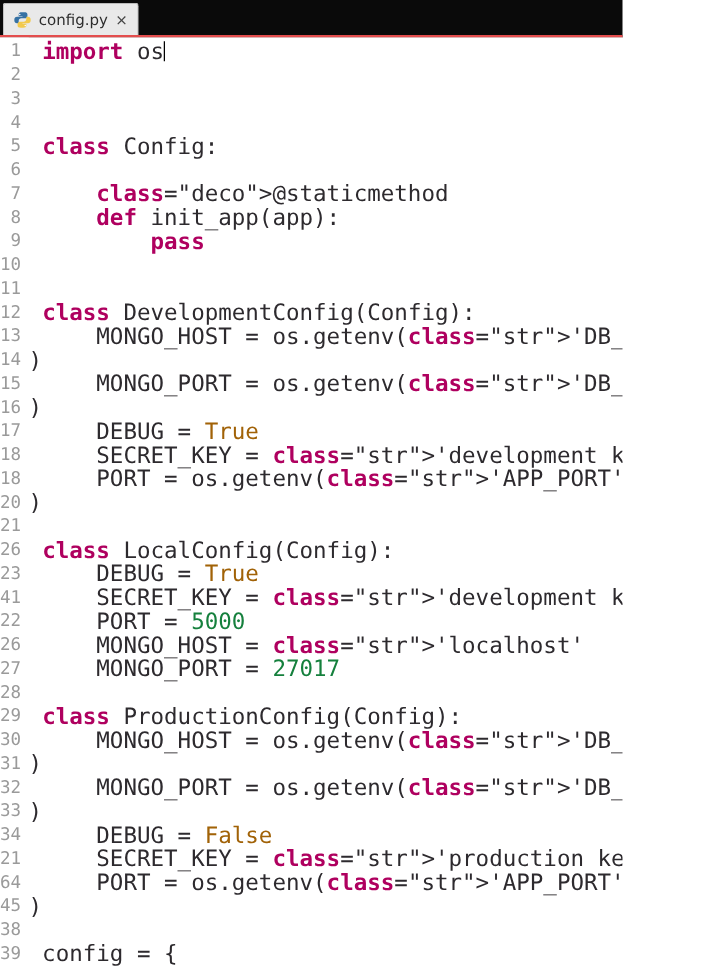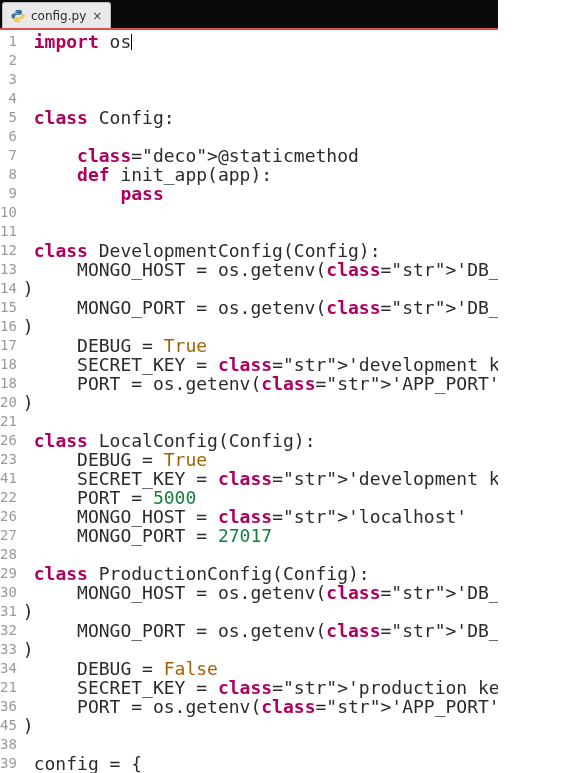--- a/index.html
+++ b/index.html
@@ -117,21 +117,21 @@
         <span class="line">26</span>
         <span class="line">27</span>
         <span class="line">28</span>
         <span class="line">29</span>
         <span class="line">30</span>
         <span class="line">31</span>
         <span class="line">32</span>
         <span class="line">33</span>
         <span class="line">34</span>
         <span class="line">21</span>
-        <span class="line">36</span>
+        <span class="line">64</span>
         <span class="line">45</span>
         <span class="line">38</span>
         <span class="line">39</span>
       </div>
     <div class="code" id="code"><span class="line"> <span class="kw">import</span> os<span class="caret"></span></span><span class="line"> </span><span class="line"> </span><span class="line"> </span><span class="line"> <span class="kw">class</span> Config:</span><span class="line"> </span><span class="line">     <span <span="" class="kw">class</span>="deco"&gt;@staticmethod</span><span class="line">     <span class="kw">def</span> init_app(app):</span><span class="line">         <span class="kw">pass</span></span><span class="line"> </span><span class="line"> </span><span class="line"> <span class="kw">class</span> DevelopmentConfig(Config):</span><span class="line">     MONGO_HOST = os.getenv(<span <span="" class="kw">class</span>="str"&gt;'DB_HOST'</span>)<span class="line">     MONGO_PORT = os.getenv(<span <span="" class="kw">class</span>="str"&gt;'DB_PORT'</span>)<span class="line">     DEBUG = <span class="bool">True</span></span><span class="line">     SECRET_KEY = <span <span="" class="kw">class</span>="str"&gt;'development key'</span><span class="line">     PORT = os.getenv(<span <span="" class="kw">class</span>="str"&gt;'APP_PORT'</span>)<span class="line"> </span><span class="line"> <span class="kw">class</span> LocalConfig(Config):</span><span class="line">     DEBUG = <span class="bool">True</span></span><span class="line">     SECRET_KEY = <span <span="" class="kw">class</span>="str"&gt;'development key'</span><span class="line">     PORT = <span class="num">5000</span></span><span class="line">     MONGO_HOST = <span <span="" class="kw">class</span>="str"&gt;'localhost'</span><span class="line">     MONGO_PORT = <span class="num">27017</span></span><span class="line"> </span><span class="line"> <span class="kw">class</span> ProductionConfig(Config):</span><span class="line">     MONGO_HOST = os.getenv(<span <span="" class="kw">class</span>="str"&gt;'DB_HOST'</span>)<span class="line">     MONGO_PORT = os.getenv(<span <span="" class="kw">class</span>="str"&gt;'DB_PORT'</span>)<span class="line">     DEBUG = <span class="bool">False</span></span><span class="line">     SECRET_KEY = <span <span="" class="kw">class</span>="str"&gt;'production key'</span><span class="line">     PORT = os.getenv(<span <span="" class="kw">class</span>="str"&gt;'APP_PORT'</span>)<span class="line"> </span><span class="line"> config = {</span>: DevelopmentConfig,: ProductionConfig,: LocalConfig,</div>
   </div>
 
 </div>
 
 </body></html>

